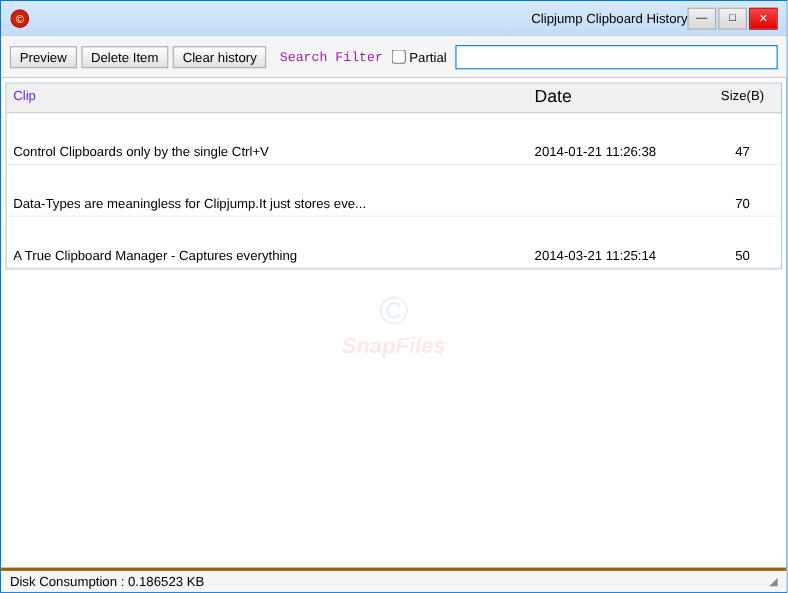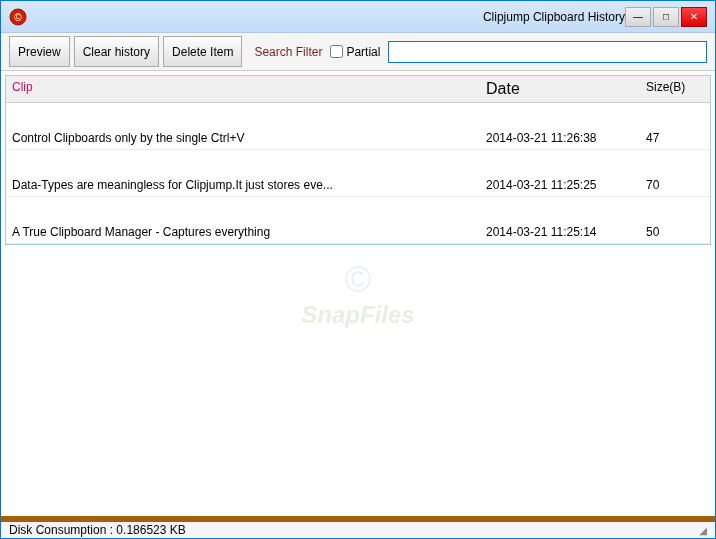--- a/index.html
+++ b/index.html
@@ -80,33 +80,34 @@
       background: #f5f5f5;
       border-bottom: 1px solid #ccc;
       display: flex;
       align-items: center;
       padding: 0 8px;
       gap: 4px;
       flex-shrink: 0;
     }
 
     .toolbar-btn {
-      height: 31px;
+      height: 20px;
       padding: 0 8px;
       border: 1px solid #aaa;
       background: linear-gradient(to bottom, #fefefe, #e0e0e0);
       cursor: pointer;
       font-size: 12px;
       color: #000;
     }
 
     .search-label {
       margin-left: 8px;
       font-size: 12px;
-      color: #7f1d1d;
+      color: #a21caf;
+      font-family: Liberation Mono, monospace;
     }
 
     .partial-check {
       display: flex;
       align-items: center;
       gap: 3px;
       margin-left: 4px;
       font-size: 12px;
       justify-content: center;
     }
@@ -140,37 +141,37 @@
       background: #f0f0f0;
       border-bottom: 1px solid #ccc;
       font-weight: normal;
       flex-shrink: 0;
     }
 
     .col-clip {
       flex: 1;
       padding: 4px 6px;
       font-size: 12px;
-      color: #be185d;
+      color: #6d28d9;
     }
 
     .col-date {
       width: 160px;
       padding: 4px 6px;
       font-size: 16px;
       color: #000;
       flex-shrink: 0;
     }
 
     .col-size {
       width: 70px;
       padding: 4px 6px;
       font-size: 12px;
       color: #000;
-      text-align: left;
+      text-align: center;
       flex-shrink: 0;
     }
 
     .table-body {
       flex: 1;
       overflow-y: auto;
     }
 
     .table-row {
       display: flex;
@@ -199,21 +200,21 @@
 
     .content-wrapper {
       flex: 1;
       position: relative;
       overflow: hidden;
     }
 
     .status-bar {
       height: 22px;
       background: #f5f5f5;
-      border-top: 6px solid #a16207;
+      border-top: 3px solid #a16207;
       display: flex;
       align-items: center;
       padding: 0 8px;
       font-size: 12px;
       color: #000;
       flex-shrink: 0;
     }
 
     .resize-grip {
       margin-left: auto;
@@ -236,22 +237,22 @@
     <span class="title-bar-text">Clipjump Clipboard History</span>
     <div class="title-bar-controls">
       <button class="title-btn">—</button>
       <button class="title-btn">□</button>
       <button class="title-btn close">✕</button>
     </div>
   </div>
 
   <div class="toolbar">
     <button class="toolbar-btn">Preview</button>
+    <button class="toolbar-btn">Delete Item</button>
     <button class="toolbar-btn">Clear history</button>
-    <button class="toolbar-btn">Delete Item</button>
     <span class="search-label">Search Filter</span>
     <label class="partial-check">
       <input type="checkbox" style="">
       <span>Partial</span>
     </label>
     <input type="text" class="search-input" value="" style="">
   </div>
 
   <div class="content-wrapper">
     <div class="content-area">
@@ -259,39 +260,38 @@
       <div class="table-header">
         <div class="col-clip">Clip</div>
         <div class="col-date">Date</div>
         <div class="col-size">Size(B)</div>
       </div>
 
       <div class="table-body">
 
       <div class="table-row">
             <div class="col-clip">Control Clipboards only by the single Ctrl+V</div>
-            <div class="col-date">2014-03-21  11:26:38</div>
+            <div class="col-date">2014-01-21  11:26:38</div>
             <div class="col-size">47</div>
           </div>
           <div class="table-row">
             <div class="col-clip">Data-Types are meaningless for Clipjump.It just stores eve...</div>
-            <div class="col-date">2014-03-21  11:25:25</div>
             <div class="col-size">70</div>
           </div>
           <div class="table-row">
             <div class="col-clip">A True Clipboard Manager - Captures everything</div>
             <div class="col-date">2014-03-21  11:25:14</div>
             <div class="col-size">50</div>
           </div>
         </div>
     </div>
 
     <div class="watermark">
       <div style="font-size:36px; color:#4488cc;">©</div>
-      <div style="font-size:24px; color:#4d7c0f; font-style:italic; font-weight:bold;text-align:right;">SnapFiles</div>
+      <div style="font-size:20px; color:#ef4444; font-style:italic; font-weight:bold;text-align:right;">SnapFiles</div>
     </div>
   </div>
 
   <div class="status-bar">
     <span>Disk Consumption : 0.186523 KB</span>
     <span class="resize-grip">◢</span>
   </div>
 </div>
 
 </body></html>

